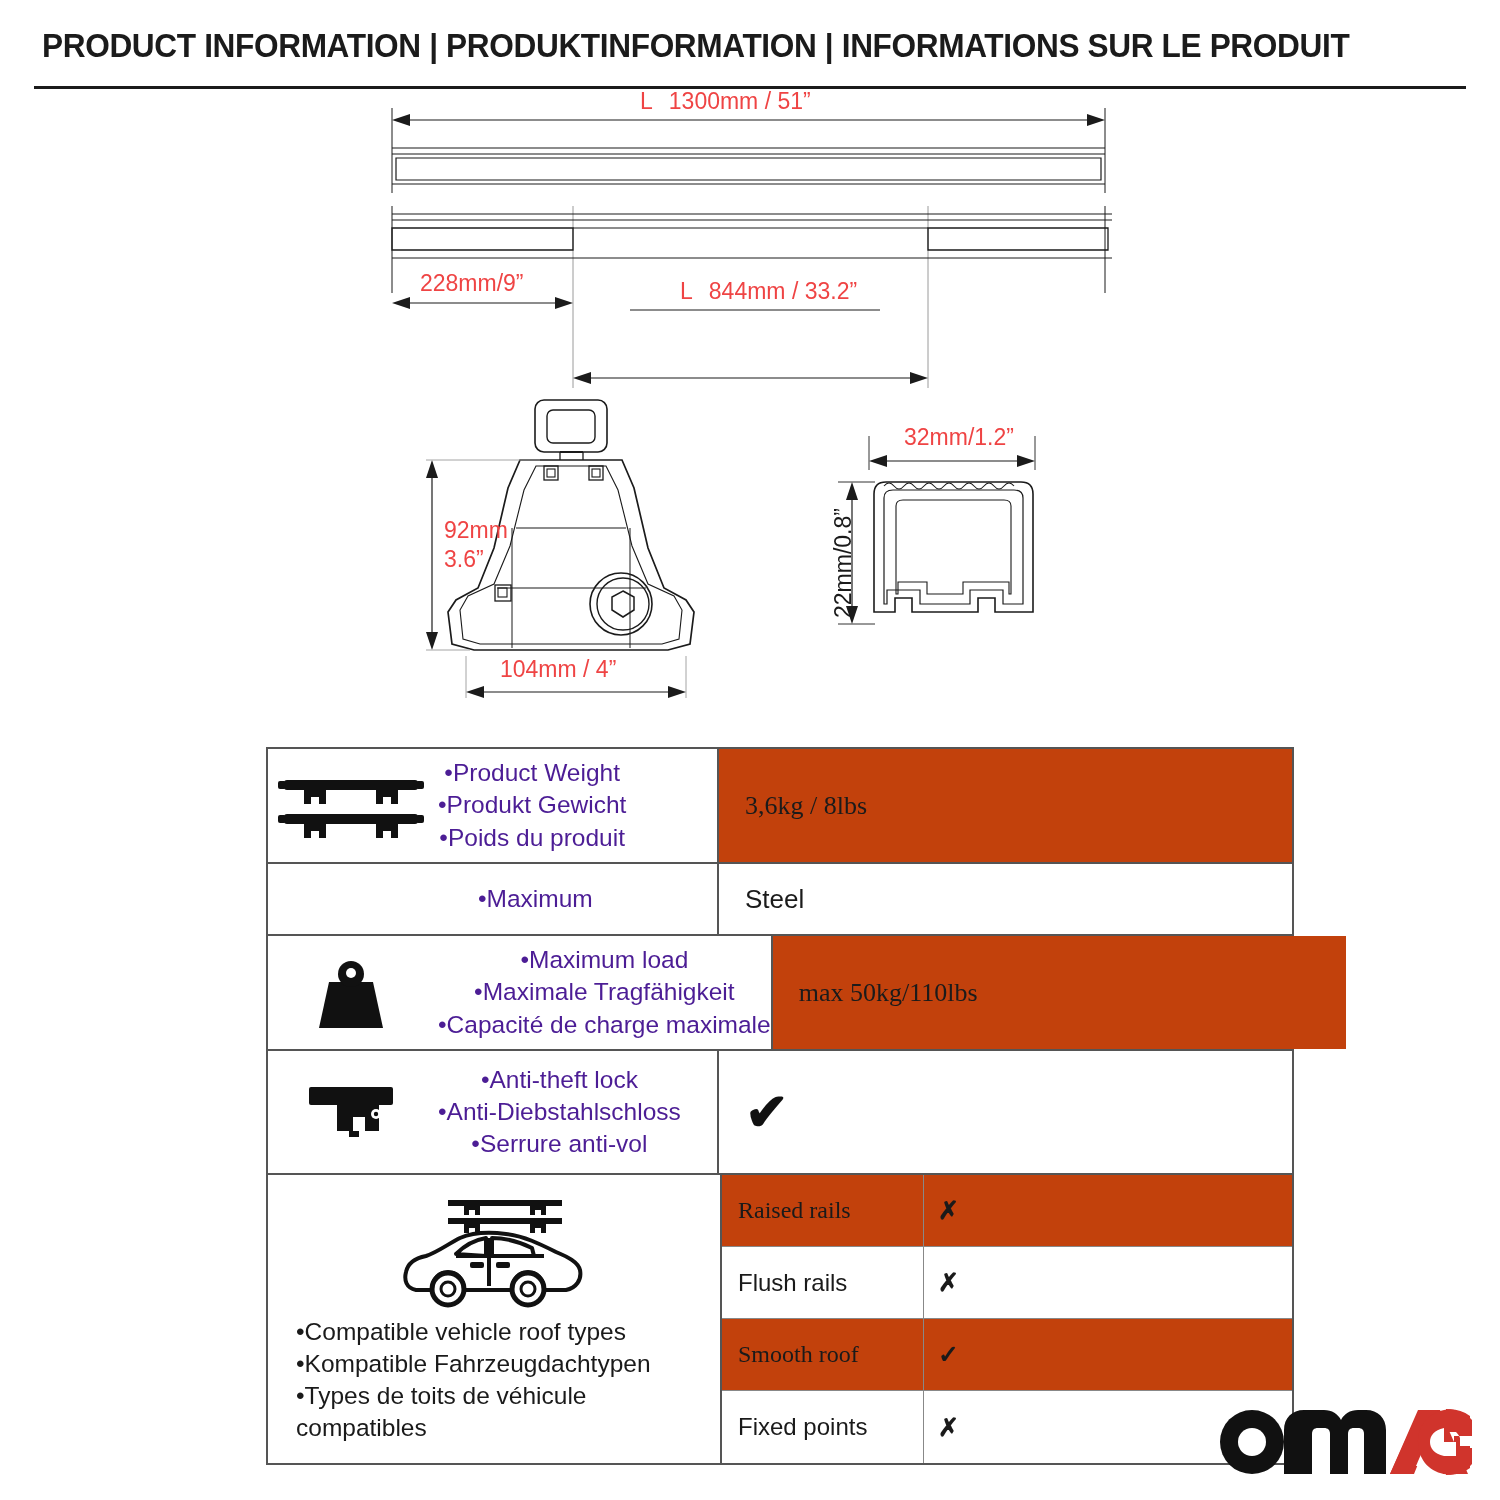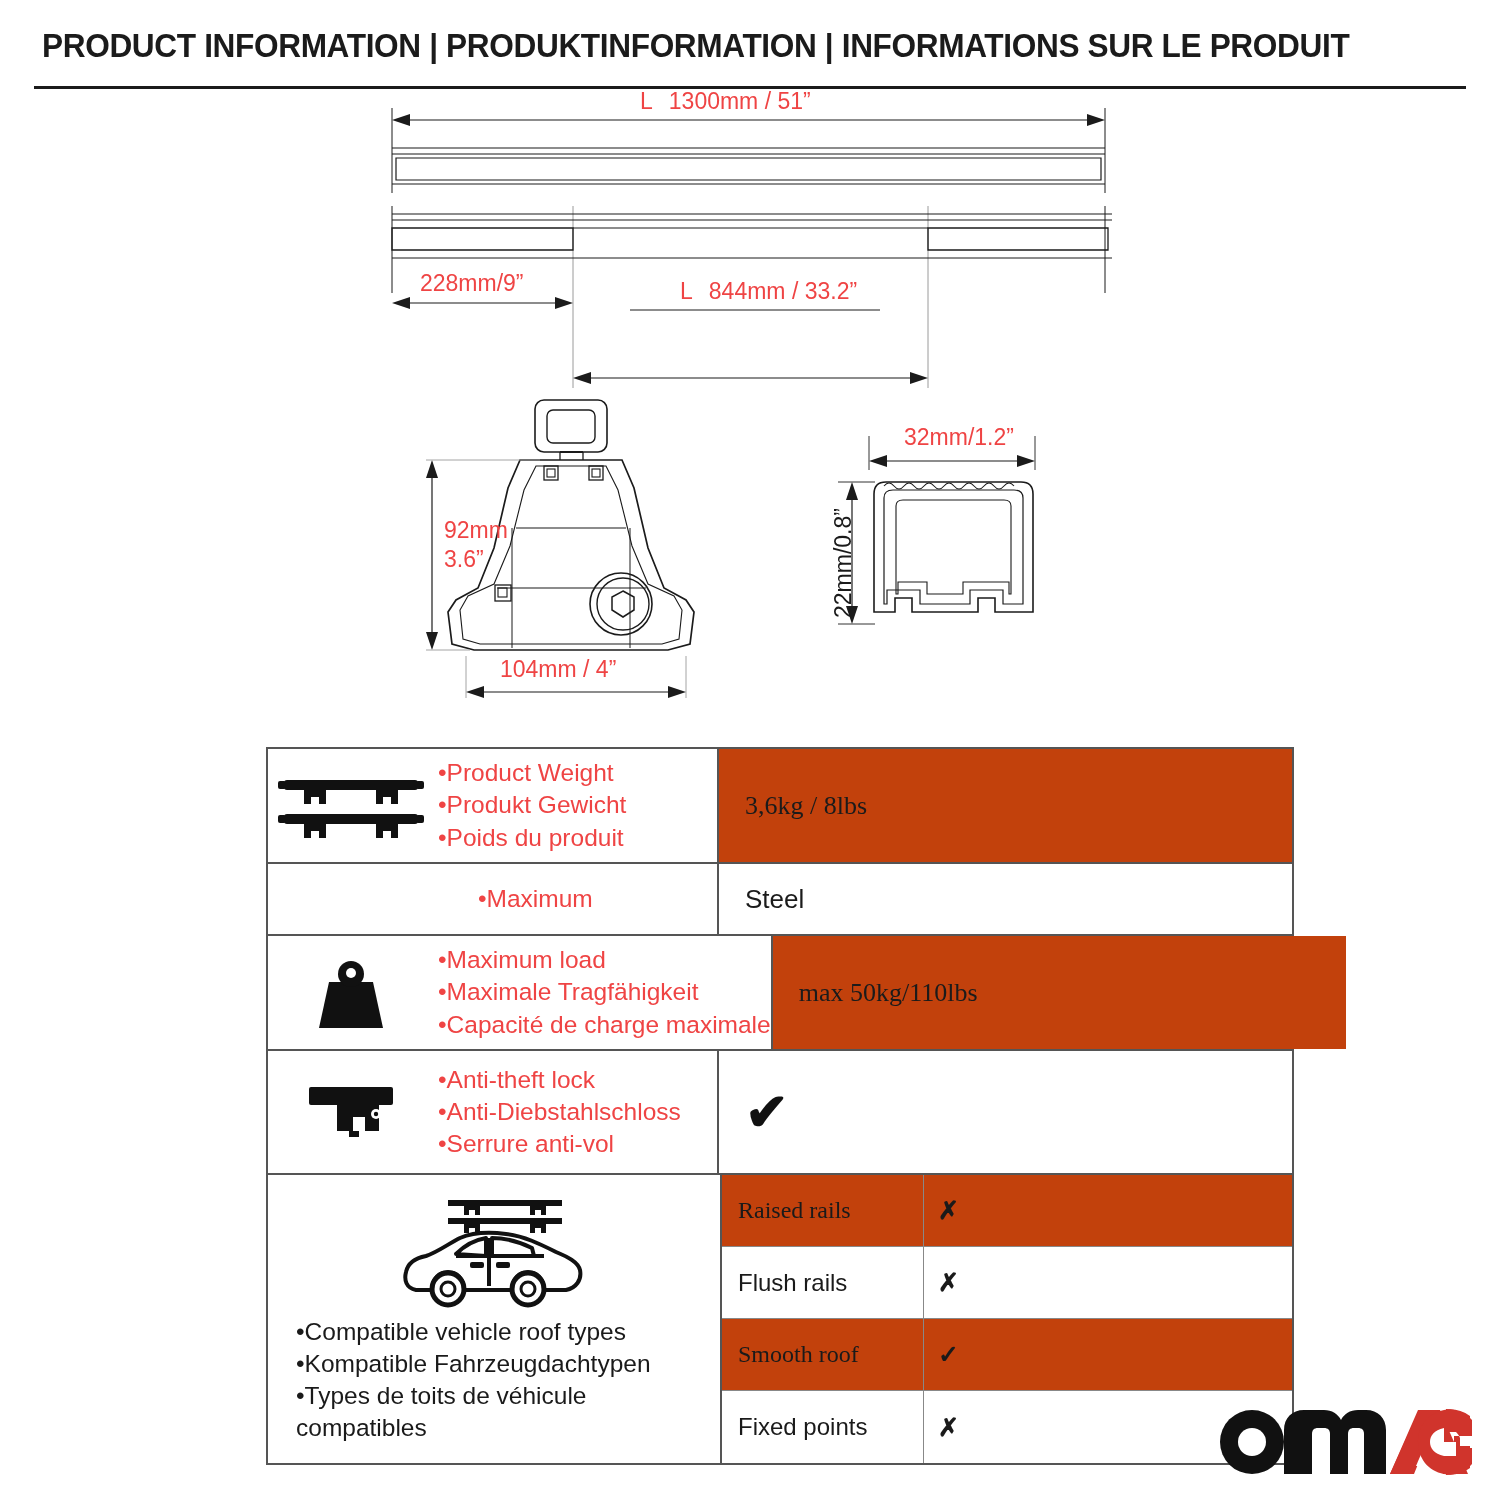--- a/index.html
+++ b/index.html
@@ -111,21 +111,22 @@
     display: flex;
     align-items: center;
     box-sizing: border-box;
     padding-left: 26px;
   }
   .shaded { background: #c2410c; font-family: Liberation Serif, serif; }
 
   .label-lines {
     font-size: 24.5px;
     line-height: 1.32;
-    color: #ef4444;
+    color: #4c1d95;
+    text-align: center;
   }
   .label-lines div { white-space: nowrap; }
   .value-text {
     font-size: 26px;
     color: #1b1b1b;
   }
   .check-big {
     font-size: 52px;
     line-height: 1;
     font-weight: bold;

